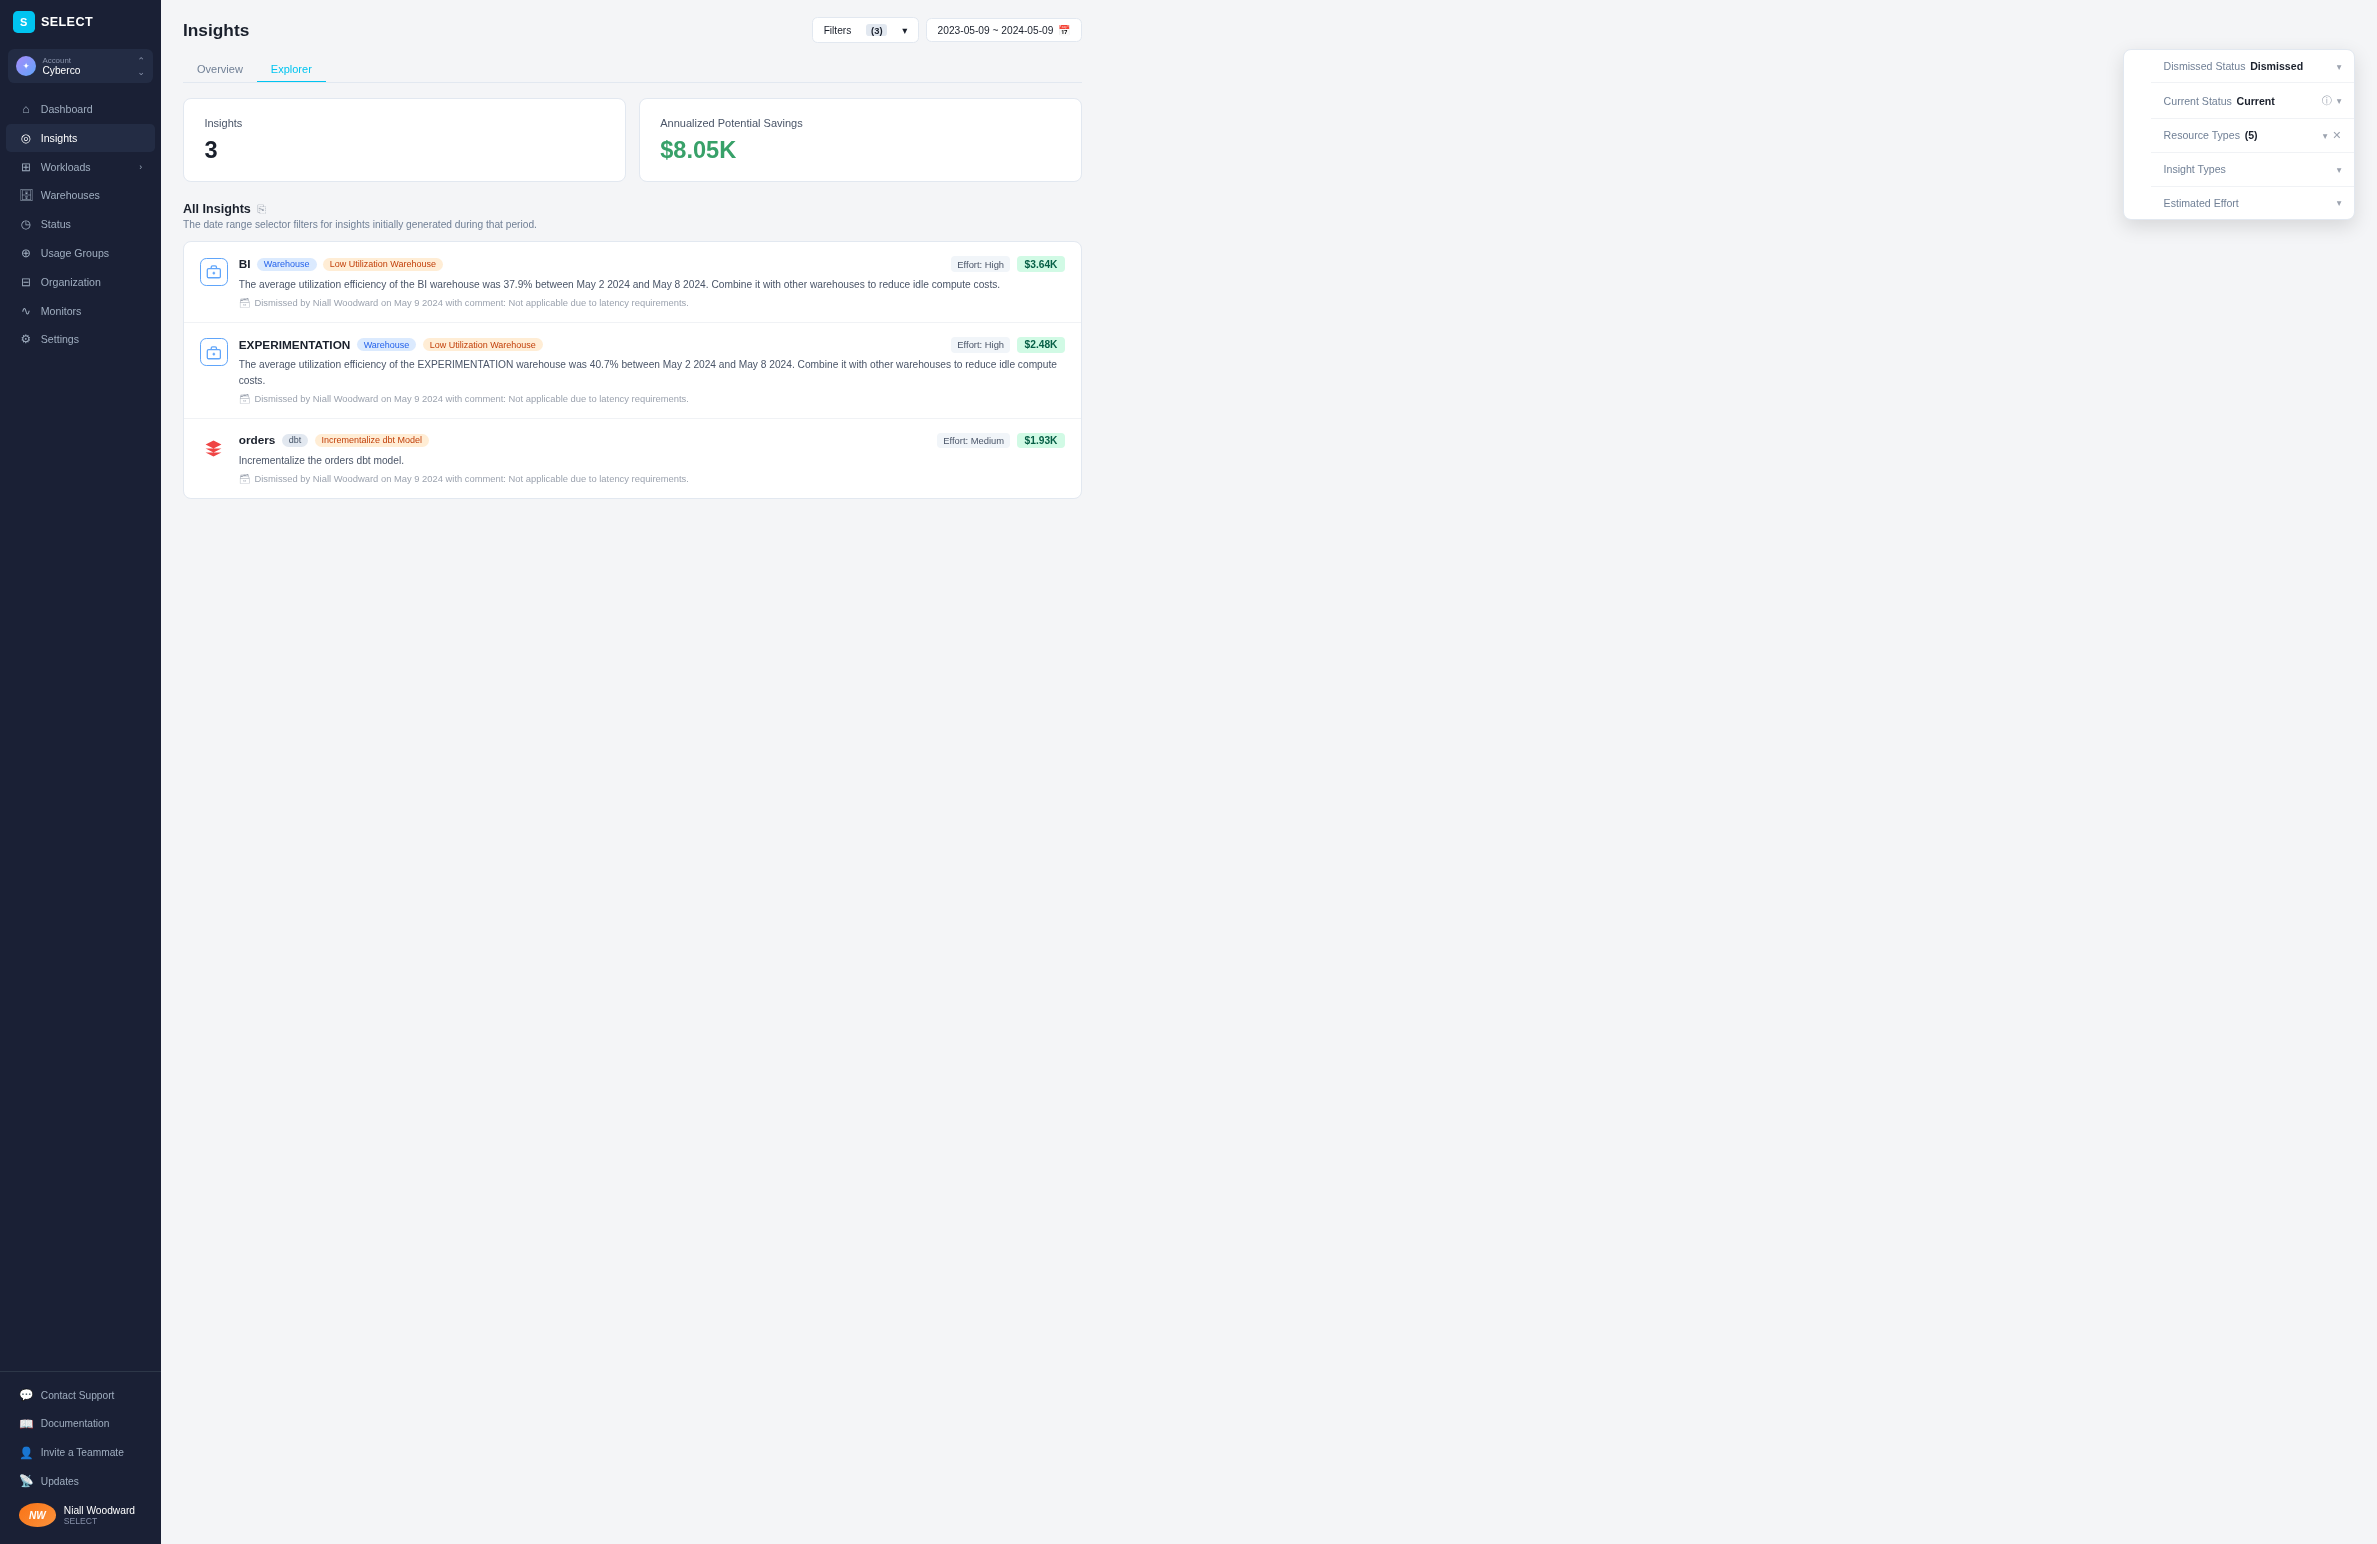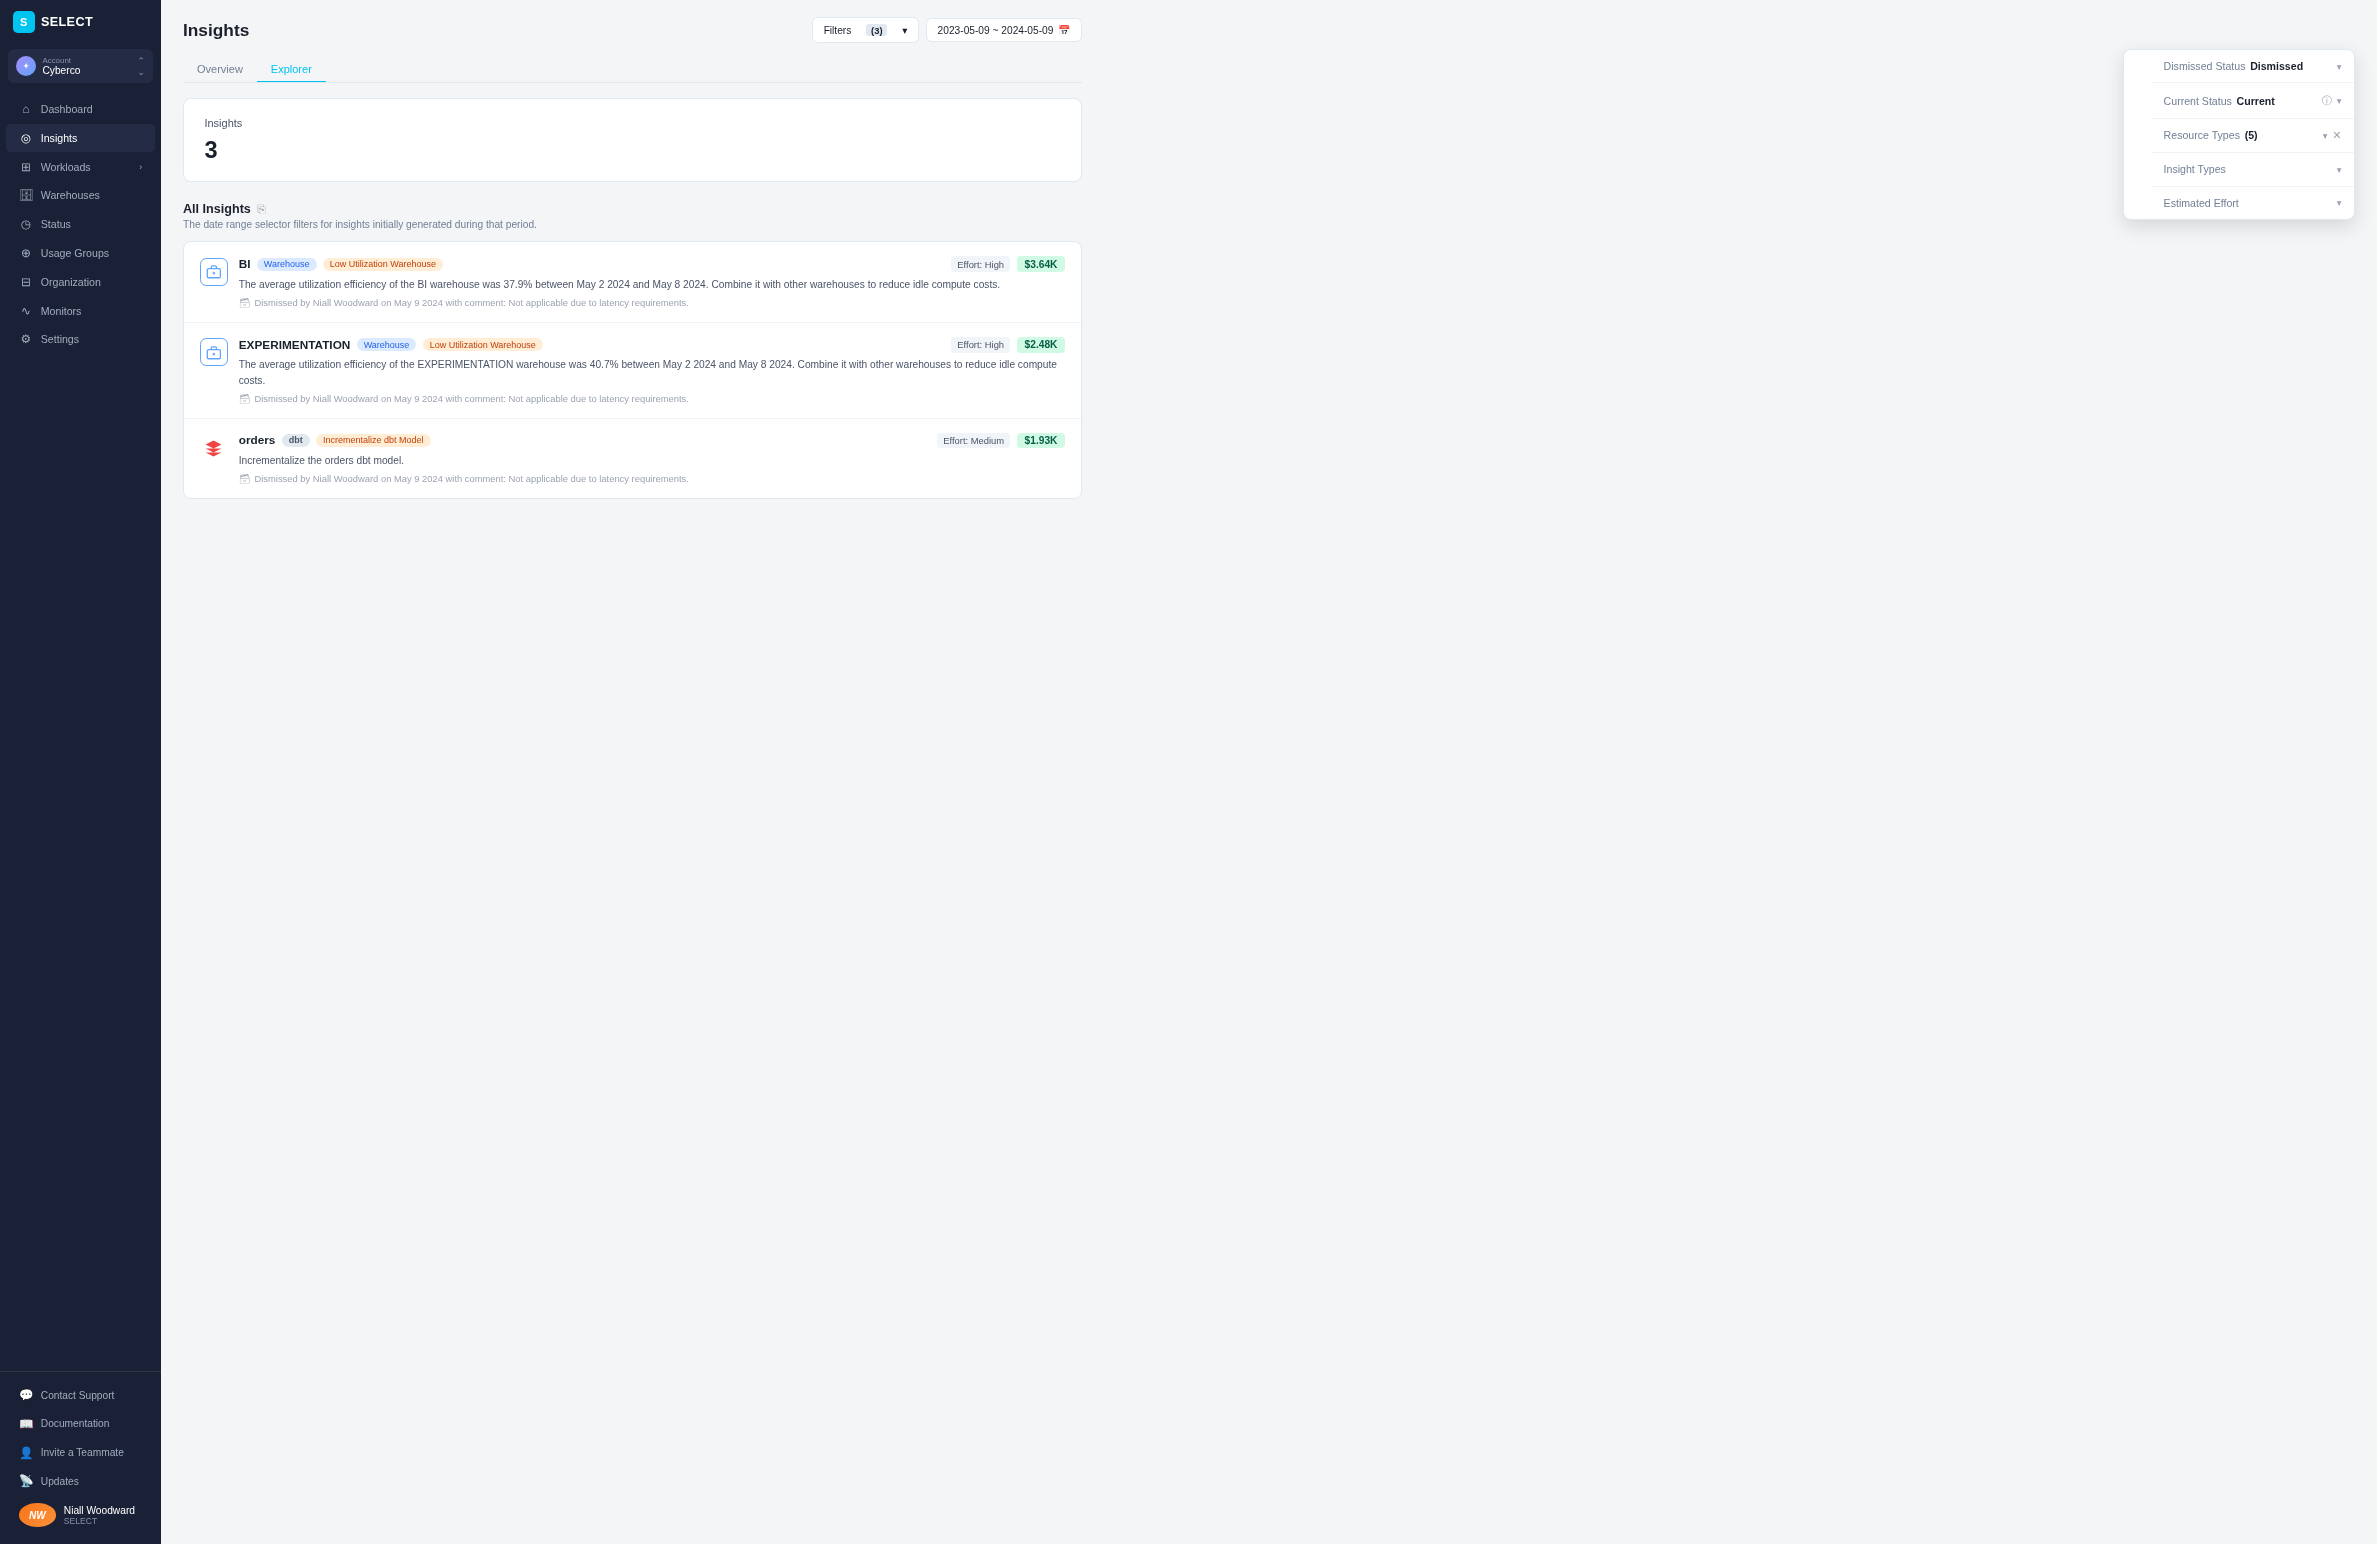--- a/index.html
+++ b/index.html
@@ -200,21 +200,21 @@
     .insight-title-row { display: flex; align-items: center; gap: 6.3px; flex-wrap: wrap; }
     .insight-name { font-size: 11.8px; font-weight: 600; color: #1a202c; }
     .tag {
       padding: 1.6px 7px;
       border-radius: 9.4px;
       font-size: 9px;
       font-weight: 500;
     }
     .tag-blue { background: #dbeafe; color: #2563eb; }
     .tag-orange { background: #ffedd5; color: #c2410c; }
-    .tag-gray { background: #e2e8f0; color: #475569; font-weight: bold; }
+    .tag-gray { background: #e2e8f0; color: #475569; }
 
     .insight-right { display: flex; align-items: center; gap: 6.3px; flex-shrink: 0; }
     .effort-badge {
       font-size: 9.4px;
       color: #4a5568;
       background: #f1f5f9;
       border-radius: 3.9px;
       padding: 2.4px 6.3px;
     }
     .savings-badge {
@@ -363,20 +363,24 @@
 
     <div class="tabs">
       <div class="tab">Overview</div>
       <div class="tab active">Explorer</div>
     </div>
 
     <div class="summary-row">
       <div class="summary-card">
         <div class="summary-card-label">Insights</div>
         <div class="summary-card-value">3</div>
+      </div>
+      <div class="summary-card">
+        <div class="summary-card-label">Annualized Potential Savings</div>
+        <div class="summary-card-value green">$8.05K</div>
       </div>
     </div>
 
     <div class="section-header">
       <span class="section-title">All Insights</span>
       <span style="color:#9ca3af; cursor:pointer; font-size:11px;">⎘</span>
     </div>
     <p class="section-subtitle">The date range selector filters for insights initially generated during that period.</p>
 
     <div class="insights-list">

